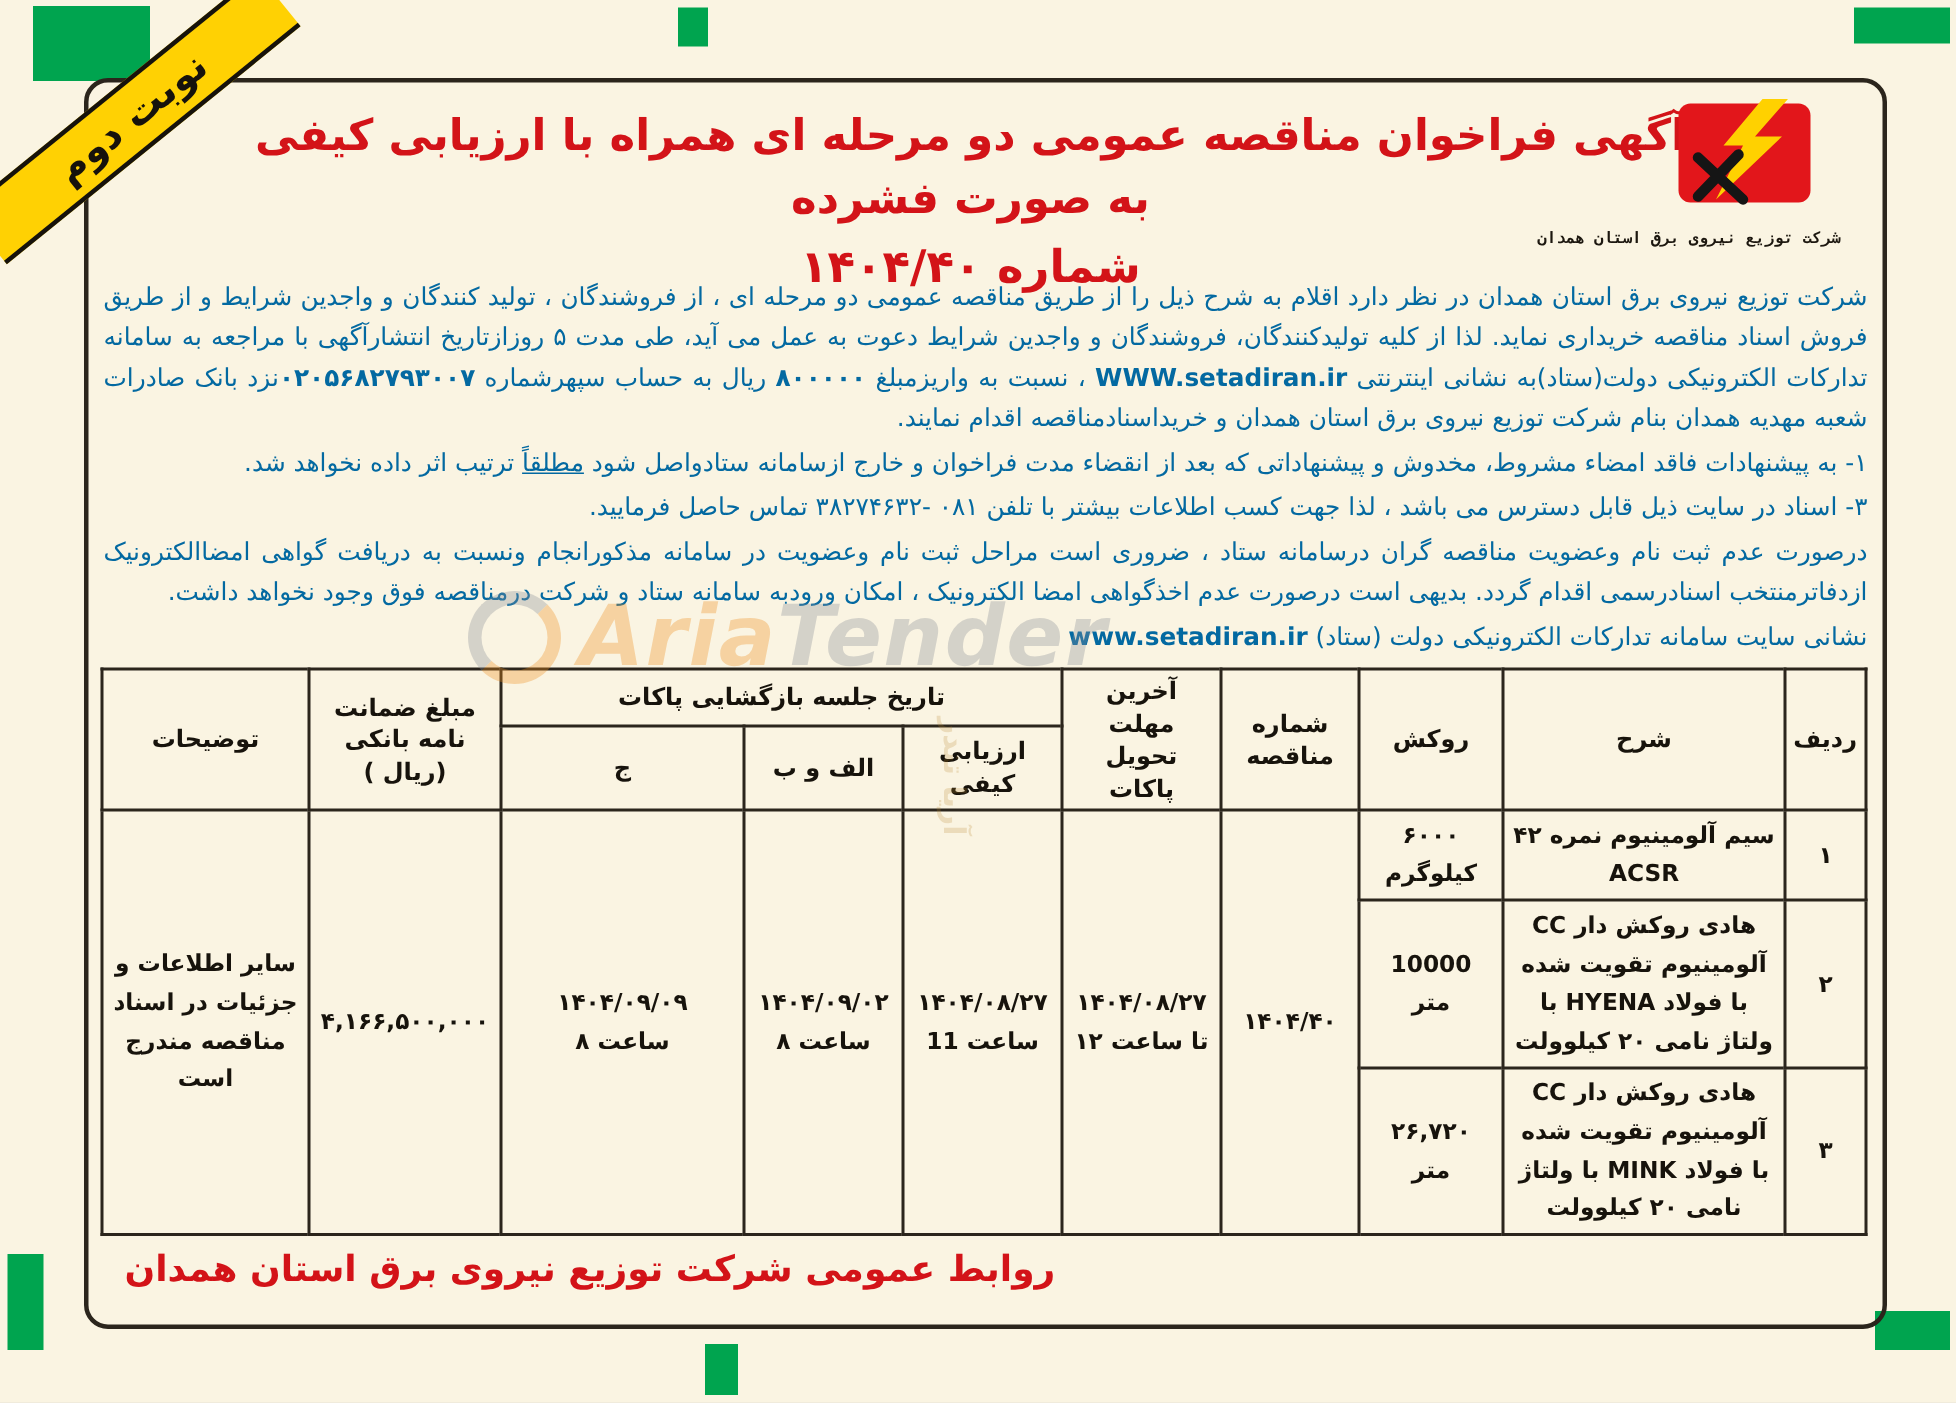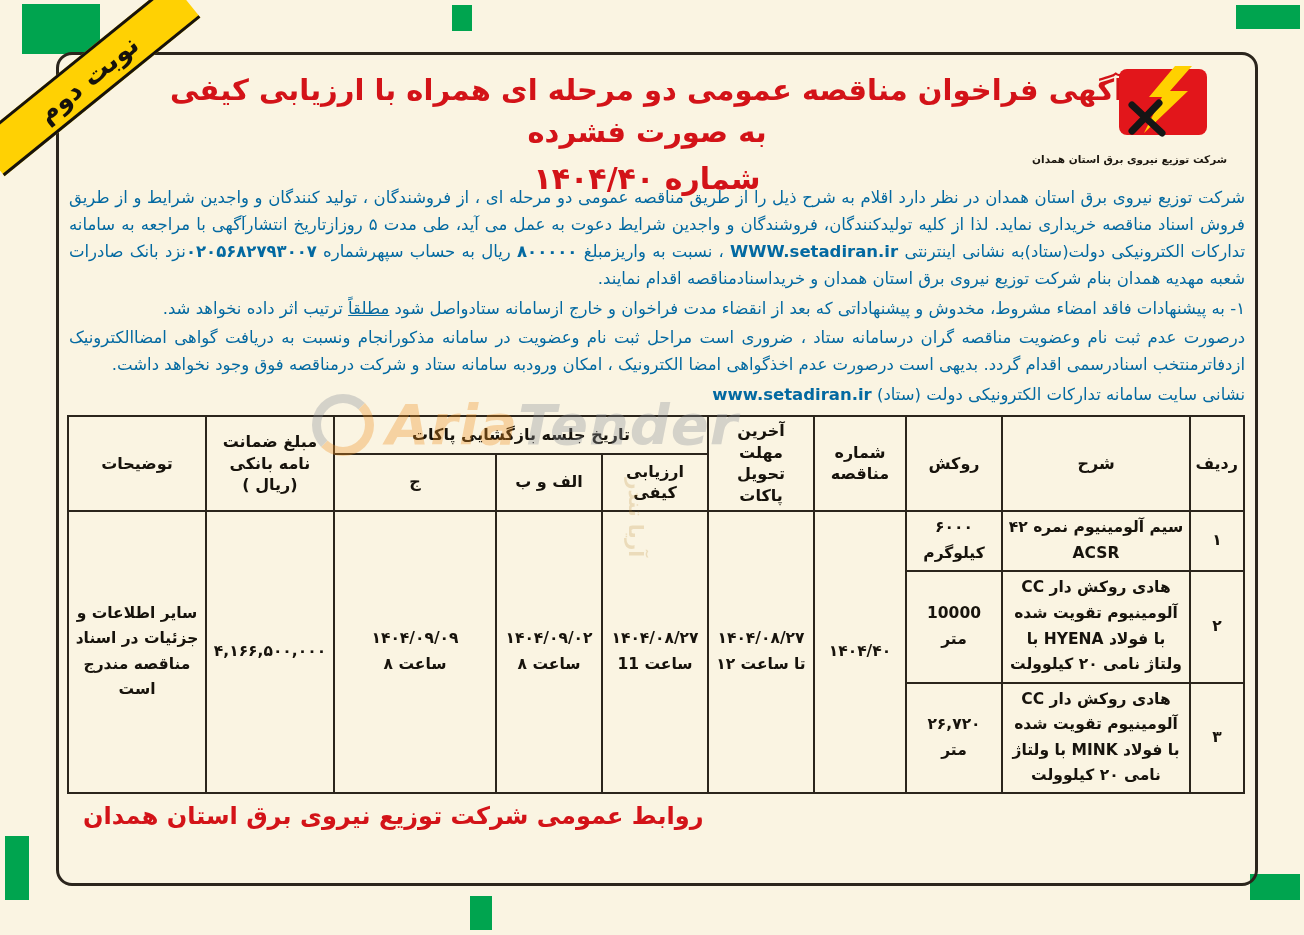--- a/index.html
+++ b/index.html
@@ -54,21 +54,21 @@
   }
   .title1 { font-size: 29px; line-height: 1.45; }
   .title2 { font-size: 30px; margin-top: 8px; }
 
   .logo-block {
     position: absolute; left: auto; right: auto; top: 2px;
     left: 18px; 
   }
   
   .logo-block { left: auto; right: 18px; width: 128px; text-align: center; }
-  .logo-caption { font-size: 10.5px; font-weight: 700; margin-top: 2px; white-space: nowrap; }
+  .logo-caption { font-size: 10.5px; font-weight: 700; margin-top: 2px; white-space: nowrap; font-family: Liberation Mono, monospace; }
 
   
   .doc-body {
     font-size: 16.5px; line-height: 1.63;
     text-align: justify; color: #0369a1;
   }
   .doc-body p { margin-bottom: 3px; }
   .b { font-weight: 700; }
   .u { text-decoration: underline; margin-top: 28px; }
 
@@ -147,20 +147,21 @@
           <polygon points="62,3 36,34 49,34 31,70 75,28 57,28 79,3" fill="#ffd100"></polygon>
           <path d="M19 68 L46 40 M19 42 L49 70" stroke="#151515" stroke-width="7" fill="none" stroke-linecap="round"></path>
         </svg>
         <div class="logo-caption">شرکت توزیع نیروی برق استان همدان</div>
       </div>
     </div>
 
     <div class="doc-body">
       <p><span>شرکت توزیع نیروی برق استان همدان در نظر دارد اقلام به شرح ذیل را از طریق مناقصه عمومی دو مرحله ای ، از فروشندگان ، تولید کنندگان و واجدین شرایط و از طریق فروش اسناد مناقصه خریداری نماید. لذا از کلیه تولیدکنندگان، فروشندگان و واجدین شرایط دعوت به عمل می آید، طی مدت ۵ روزازتاریخ انتشارآگهی با مراجعه به سامانه تدارکات الکترونیکی دولت(ستاد)به نشانی اینترنتی </span><span class="b">WWW.setadiran.ir</span><span> ، نسبت به واریزمبلغ </span><span class="b">۸۰۰۰۰۰</span><span> ریال به حساب سپهرشماره </span><span class="b">۰۲۰۵۶۸۲۷۹۳۰۰۷</span><span>نزد بانک صادرات شعبه مهدیه همدان بنام شرکت توزیع نیروی برق استان همدان و خریداسنادمناقصه اقدام نمایند.</span></p>
       <p><span>۱- به پیشنهادات فاقد امضاء مشروط، مخدوش و پیشنهاداتی که بعد از انقضاء مدت فراخوان و خارج ازسامانه ستادواصل شود </span><span class="u">مطلقاً</span><span> ترتیب اثر داده نخواهد شد.</span></p>
+      <p>۳- اسناد در سایت ذیل قابل دسترس می باشد ، لذا جهت کسب اطلاعات بیشتر با تلفن ۰۸۱ -۳۸۲۷۴۶۳۲ تماس حاصل فرمایید.</p>
       <p>درصورت عدم ثبت نام وعضویت مناقصه گران درسامانه ستاد ، ضروری است مراحل ثبت نام وعضویت در سامانه مذکورانجام ونسبت به دریافت گواهی امضاالکترونیک ازدفاترمنتخب اسنادرسمی اقدام گردد. بدیهی است درصورت عدم اخذگواهی امضا الکترونیک ، امکان ورودبه سامانه ستاد و شرکت درمناقصه فوق وجود نخواهد داشت.</p>
       <p><span>نشانی سایت سامانه تدارکات الکترونیکی دولت (ستاد)</span> <span class="b">www.setadiran.ir</span></p>
     </div>
 
     <table class="tbl" dir="rtl">
       <colgroup>
         <col style="width:54px">
           <col style="width:188px">
           <col style="width:96px">
           <col style="width:92px">

